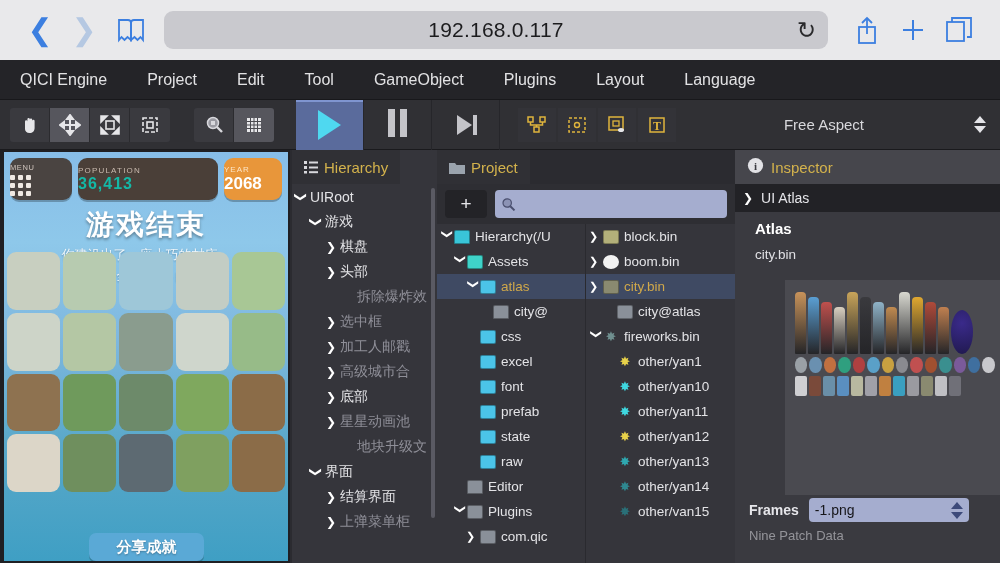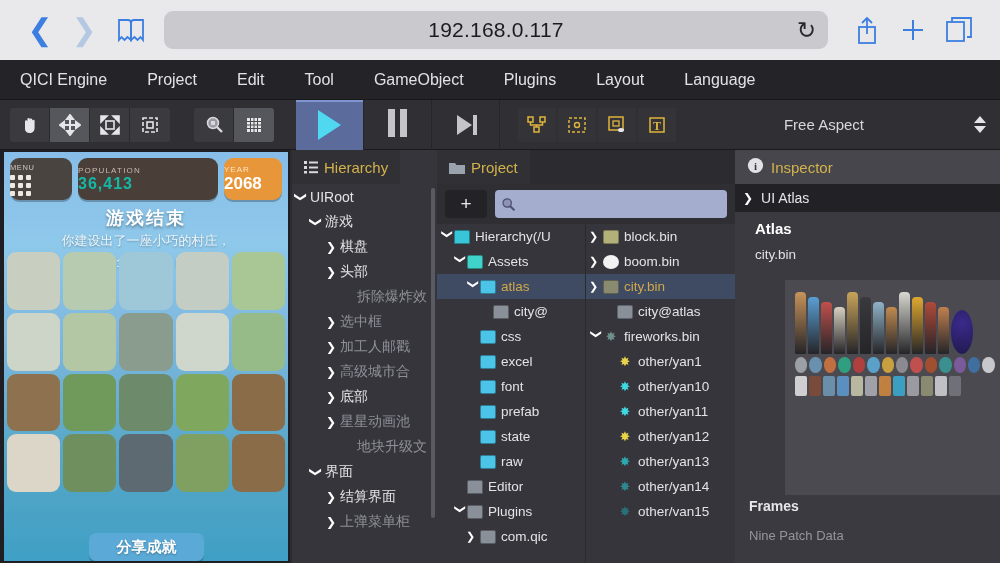--- a/index.html
+++ b/index.html
@@ -92,21 +92,21 @@
   .hud-menu .cap { font-size: 7.5px; color:#cfc4bd; letter-spacing:.6px; }
   .dots { display:grid; grid-template-columns:repeat(3,5px); gap:3px; margin-top:3px;}
   .dots i { width:5px;height:5px;background:#efe9e3;border-radius:1px;display:block;}
   .hud-pop { flex:1; background:#4a3f38; }
   .hud-pop .cap { font-size: 8px; color:#c8b9ae; letter-spacing:1.2px;}
   .hud-pop .val { font-size: 16px; color:#14b8a6; font-weight:bold; letter-spacing:1px;}
   .hud-year { width: 58px; background:#e8963a; }
   .hud-year .cap { font-size: 8px; color:#fde4c4; letter-spacing:1px;}
   .hud-year .val { font-size: 17px; color:#fff; font-weight:bold;}
   .gameover { text-align:center; margin-top: 6px; }
-  .go-title { font-size: 18px; color:#fff; font-weight:bold; text-shadow: 0 2px 3px rgba(0,0,0,.35); letter-spacing:2px;}
+  .go-title { font-size: 28px; color:#fff; font-weight:bold; text-shadow: 0 2px 3px rgba(0,0,0,.35); letter-spacing:2px;}
   .go-sub { font-size: 13px; color:#eef6fb; line-height:1.45; text-shadow: 0 1px 2px rgba(0,0,0,.3); margin-top:2px;}
   .tiles { position:absolute; left:0; top:100px; width:284px; height:240px; display:grid;
            grid-template-columns: repeat(5,1fr); grid-template-rows: repeat(4,1fr); gap:3px; padding: 0 3px;}
   .tile { border-radius:9px; background:#9fb77f; }
   .badge {
     position:absolute; left:84px; top:136px; width:118px;height:118px;border-radius:50%;
     background:#3f8f67; border: 5px dashed #e9efe4; display:flex;align-items:center;justify-content:center;
     flex-direction:column; box-shadow: 0 3px 6px rgba(0,0,0,.3);
   }
   .badge .duck { font-size: 46px; line-height:1; }
@@ -708,19 +708,26 @@
               <span class="sp" style="width: 12px; height: 20px; background: rgb(154, 154, 160); border-radius: 2px;"></span>
               <span class="sp" style="width: 12px; height: 20px; background: rgb(138, 138, 112); border-radius: 2px;"></span>
               <span class="sp" style="width: 12px; height: 20px; background: rgb(192, 192, 196); border-radius: 2px;"></span>
               <span class="sp" style="width: 12px; height: 20px; background: rgb(112, 112, 120); border-radius: 2px;"></span>
             </div>
           </div>
       </div>
 
       <div class="frames-row">
         <span class="frames-lbl">Frames</span>
+        <div class="frames-sel">
+          <span>-1.png</span>
+          <span class="updown">
+            <span class="up-t" style="border-bottom-color:#3d4a7a"></span>
+            <span class="dn-t" style="border-top-color:#3d4a7a"></span>
+          </span>
+        </div>
       </div>
       <div class="nine-row">Nine Patch Data</div>
     </div>
 
   </div>
 
 </div>
 
 </body></html>

